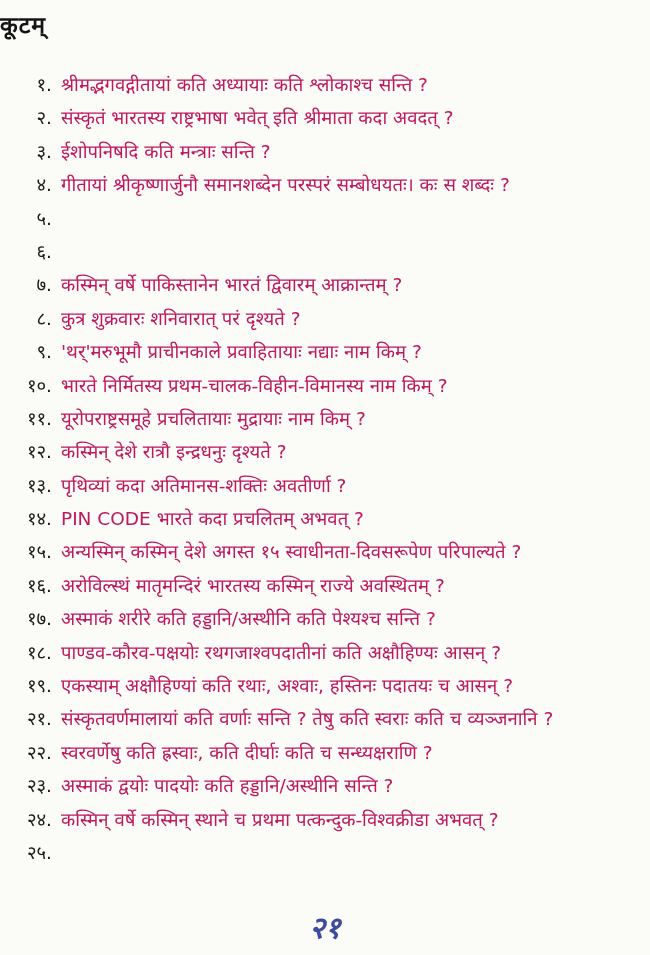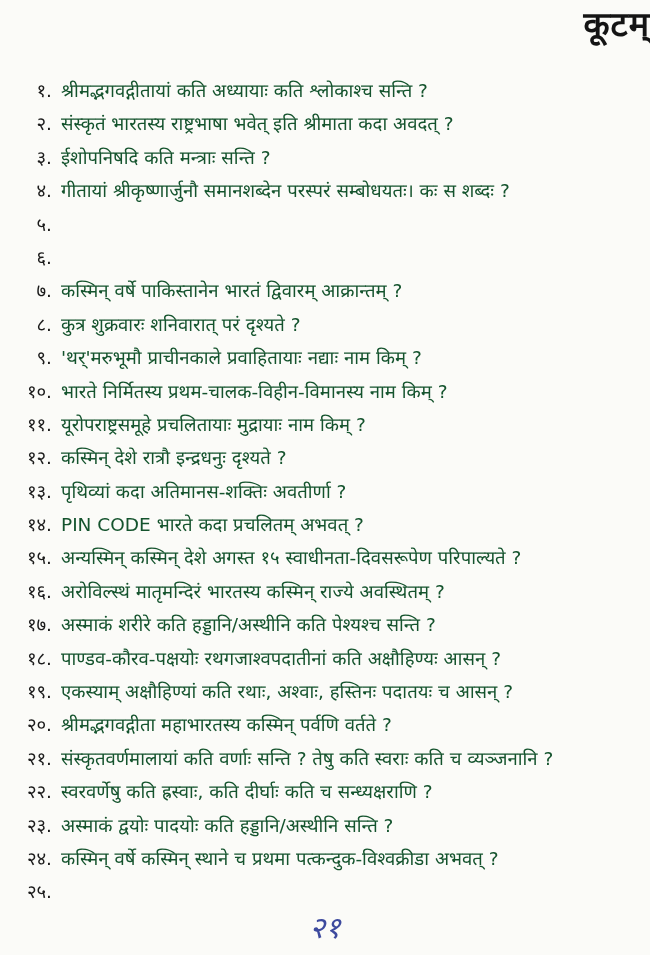--- a/index.html
+++ b/index.html
@@ -13,24 +13,24 @@
     color: #1b1b1b;
     font-family: "DejaVu Sans", sans-serif;
     overflow: hidden;
   }
   .page {
     width: 650px;
     height: 955px;
     position: relative;
   }
   .title {
-    text-align: right;
-    font-size: 34px;
+    text-align: left;
+    font-size: 23px;
     font-weight: 700;
-    padding-top: 0;
+    padding-top: 8px;
     letter-spacing: 1px;
     color: #141414;
   }
   .questions {
     margin-top: 28px;
     padding-left: 10px;
     padding-right: 6px;
   }
   .q-row {
     display: flex;
@@ -42,31 +42,31 @@
   }
   .q-num {
     flex: 0 0 42px;
     text-align: right;
     padding-right: 9px;
     font-size: 18.5px;
     color: #1b1b1b;
   }
   .q-text {
     font-size: 18.5px;
-    color: #14532d;
+    color: #be185d;
   }
   .page-number {
     position: absolute;
     left: 0;
     right: 0;
     bottom: 8px;
     text-align: center;
     font-size: 30px;
     font-style: italic;
-    font-weight: 400;
+    font-weight: 700;
     font-family: "DejaVu Serif", serif;
   }
 </style>
 </head>
 <body style="background: rgb(251, 251, 248);">
 
 <div class="page">
 
   <div class="title">कूटम्</div>
 
@@ -139,24 +139,20 @@
       </div>
       <div class="q-row">
         <span class="q-num">१८.</span>
         <span class="q-text">पाण्डव-कौरव-पक्षयोः रथगजाश्वपदातीनां कति अक्षौहिण्यः आसन् ?</span>
       </div>
       <div class="q-row">
         <span class="q-num">१९.</span>
         <span class="q-text">एकस्याम् अक्षौहिण्यां कति रथाः, अश्वाः, हस्तिनः पदातयः च आसन् ?</span>
       </div>
       <div class="q-row">
-        <span class="q-num">२०.</span>
-        <span class="q-text">श्रीमद्भगवद्गीता महाभारतस्य कस्मिन् पर्वणि वर्तते ?</span>
-      </div>
-      <div class="q-row">
         <span class="q-num">२१.</span>
         <span class="q-text">संस्कृतवर्णमालायां कति वर्णाः सन्ति ? तेषु कति स्वराः कति च व्यञ्जनानि ?</span>
       </div>
       <div class="q-row">
         <span class="q-num">२२.</span>
         <span class="q-text">स्वरवर्णेषु कति ह्रस्वाः, कति दीर्घाः कति च सन्ध्यक्षराणि ?</span>
       </div>
       <div class="q-row">
         <span class="q-num">२३.</span>
         <span class="q-text">अस्माकं द्वयोः पादयोः कति हड्डानि/अस्थीनि सन्ति ?</span>

